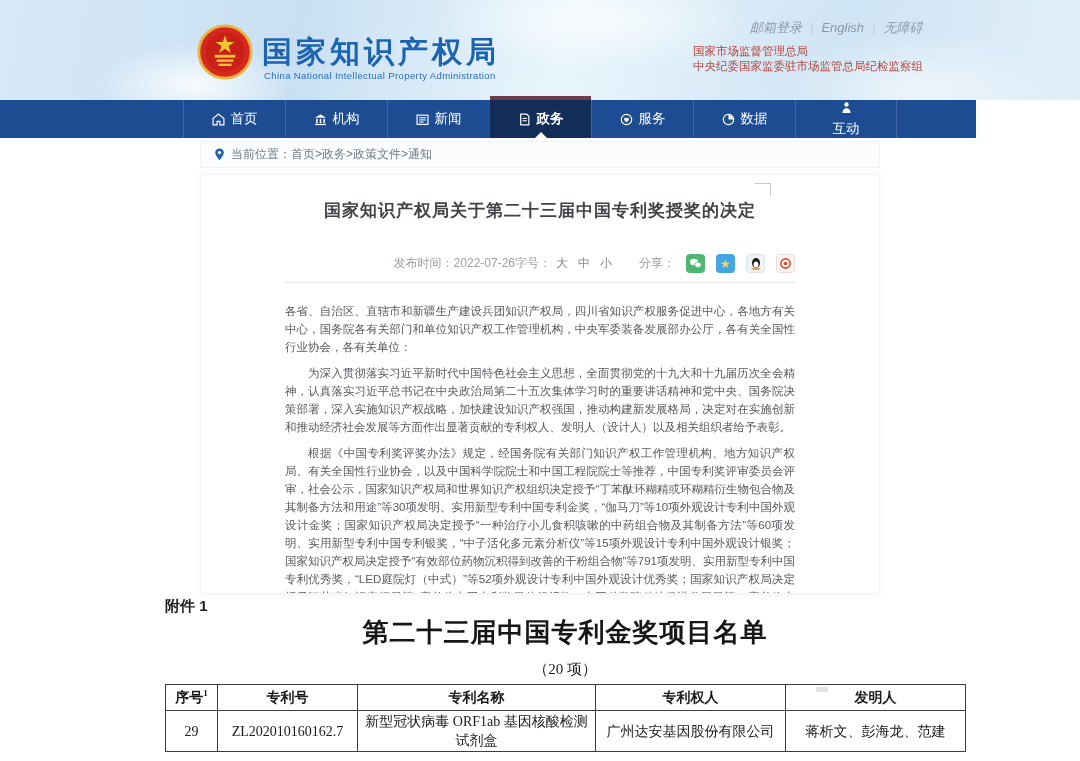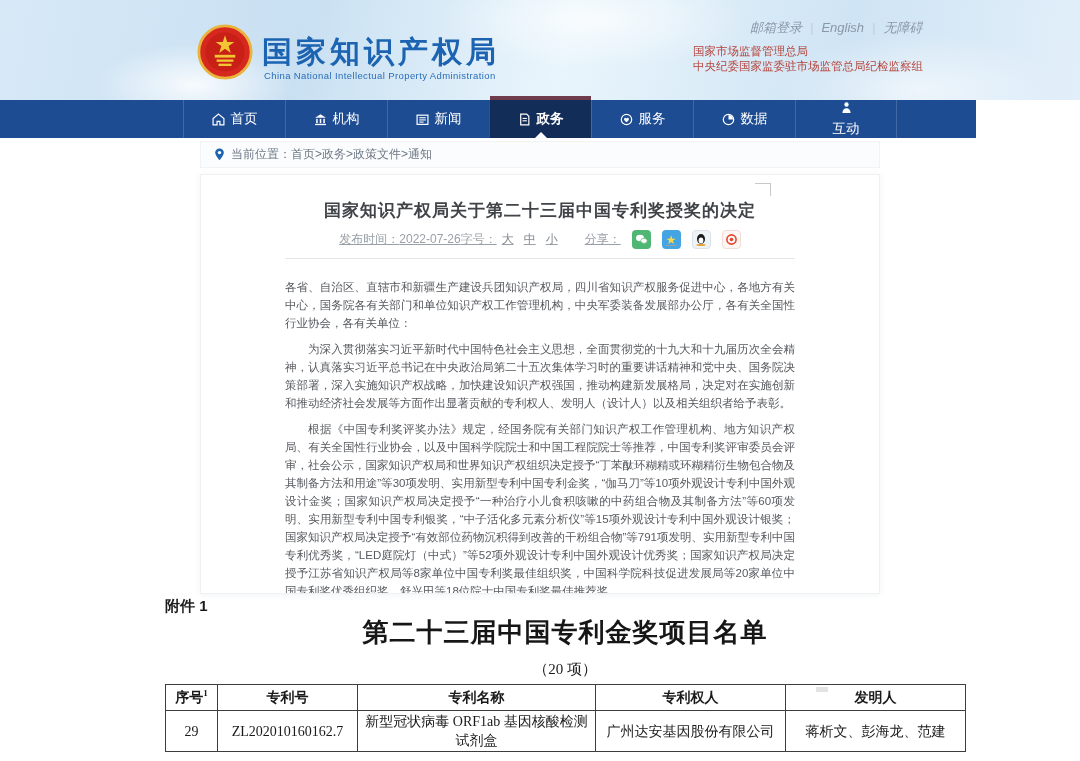--- a/index.html
+++ b/index.html
@@ -40,21 +40,21 @@
   
   .crumb { position:absolute; left:200px; top:141px; width:680px; height:27px; background:#fbfcfd;
     border:1px solid #f0f2f4; display:flex; align-items:center; padding-left:13px; font-size:12px; color:#6d7885; }
   .crumb .pin { width:11px; height:13px; margin-right:6px; }
   .crumb .path { cursor:pointer; }
 
   
   .card { position:absolute; left:200px; top:174px; width:680px; height:420px; background:#ffffff;
     border:1px solid #f1f1f1; box-shadow:0 1px 6px rgba(80,100,130,.08); padding:0 84px; overflow:hidden; }
   .art-title { margin-top:24px; text-align:center; font-size:17px; font-weight:600; color:#404347; letter-spacing:1px; }
-  .meta { margin-top:8px; display:flex; justify-content:center; align-items:center; font-size:12px; color:#9aa0a8;text-decoration:underline; }
+  .meta { margin-top:32px; display:flex; justify-content:flex-end; align-items:center; font-size:12px; color:#9aa0a8; }
   .meta .rt { display:flex; align-items:center; }
   .fsz { margin:0 5px; cursor:pointer; color:#84898f; }
   .share-label { margin-left:22px; }
   .share-icon { width:19px; height:19px; border-radius:4px; margin-left:11px; display:inline-flex;
     align-items:center; justify-content:center; cursor:pointer; }
   .sh-wechat { background:#50b674; }
   .sh-qzone { background:#44a5e2; color:#ffd84d; font-size:12px; line-height:1; }
   .sh-qq { background:#eef3f8; border:1px solid #dbe2ea; }
   .sh-weibo { background:#fdf6f4; border:1px solid #f0ddd7; }
   .divider { margin-top:9px; border-top:1px solid #e6e6e6; }

